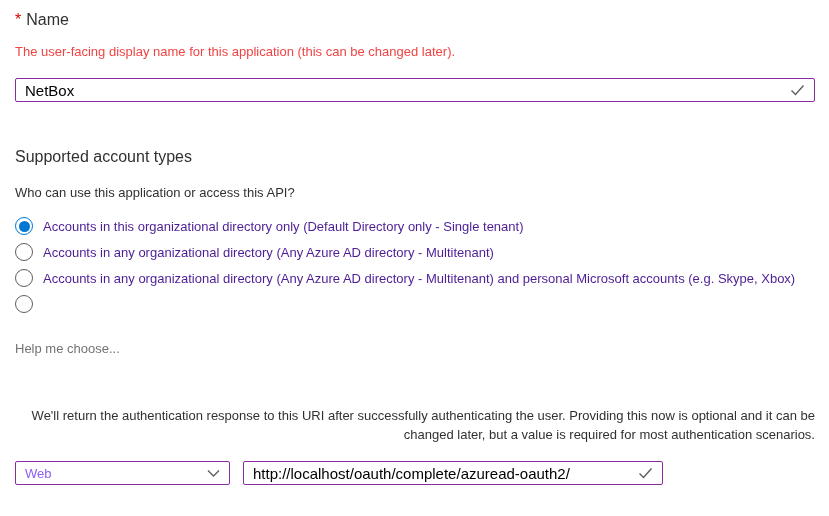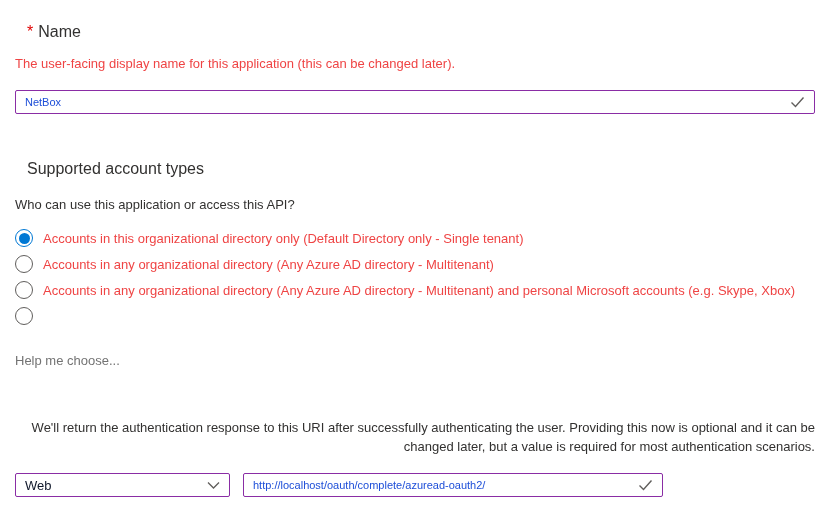--- a/index.html
+++ b/index.html
@@ -11,21 +11,21 @@
     color: #323130;
     overflow: hidden;
   }
   .page { padding: 10px 14px 0 15px; width: 829px; height: 516px; overflow: hidden; }
 
   .section-title {
     font-size: 16px;
     font-weight: 400;
     line-height: 20px;
     color: #323130;
-    margin: 12px;
+    margin: 0;
   }
   .required { color: #e00000; margin-right: 5px; }
 
   .desc {
     font-size: 13px;
     line-height: 18px;
     margin: 13px 0 0 0;
     color: #ef4444;
   }
 
@@ -36,22 +36,22 @@
     border-radius: 2px;
     height: 24px;
     background: #fff;
     display: flex;
     align-items: center;
   }
   .name-input-wrap { margin-top: 17px; width: 800px; }
   .text-input {
     border: none; outline: none;
     font-family: "Liberation Sans", sans-serif;
-    font-size: 11px;
-    color: #1d4ed8;
+    font-size: 15px;
+    color: #000000;
     padding: 0 26px 0 9px;
     width: 100%;
     height: 100%;
     background: transparent;
   }
   .input-icon {
     position: absolute;
     right: 9px; top: 50%;
     transform: translateY(-50%);
     display: flex; align-items: center;
@@ -81,21 +81,21 @@
   .radio-row.selected .radio-circle::after {
     content: "";
     position: absolute;
     left: 2.5px; top: 2.5px; right: 2.5px; bottom: 2.5px;
     border-radius: 50%;
     background: #0078d4;
   }
   .radio-label {
     font-size: 13px;
     margin-left: 10px;
-    color: #ef4444;
+    color: #4c1d95;
   }
 
   .help-link {
     display: inline-block;
     margin-top: 24px;
     font-size: 13px;
     color: #737373;
     text-decoration: none;
     cursor: pointer;
   }
@@ -115,21 +115,21 @@
     height: 24px;
     border: 1px solid #8a2da5;
     border-radius: 2px;
     display: flex;
     align-items: center;
     justify-content: space-between;
     padding: 0 9px;
     cursor: pointer;
     background: #fff;
   }
-  .platform-select .select-value { font-size: 13px; color: #0f172a; }
+  .platform-select .select-value { font-size: 13px; color: #8b5cf6; }
   .uri-input-wrap { width: 420px; margin-left: 13px; }
 </style>
 </head>
 <body>
 
 <div class="page">
 
   <div class="section">
     <h2 class="section-title"><span class="required">*</span><span>Name</span></h2>
     <p class="desc">The user-facing display name for this application (this can be changed later).</p>

